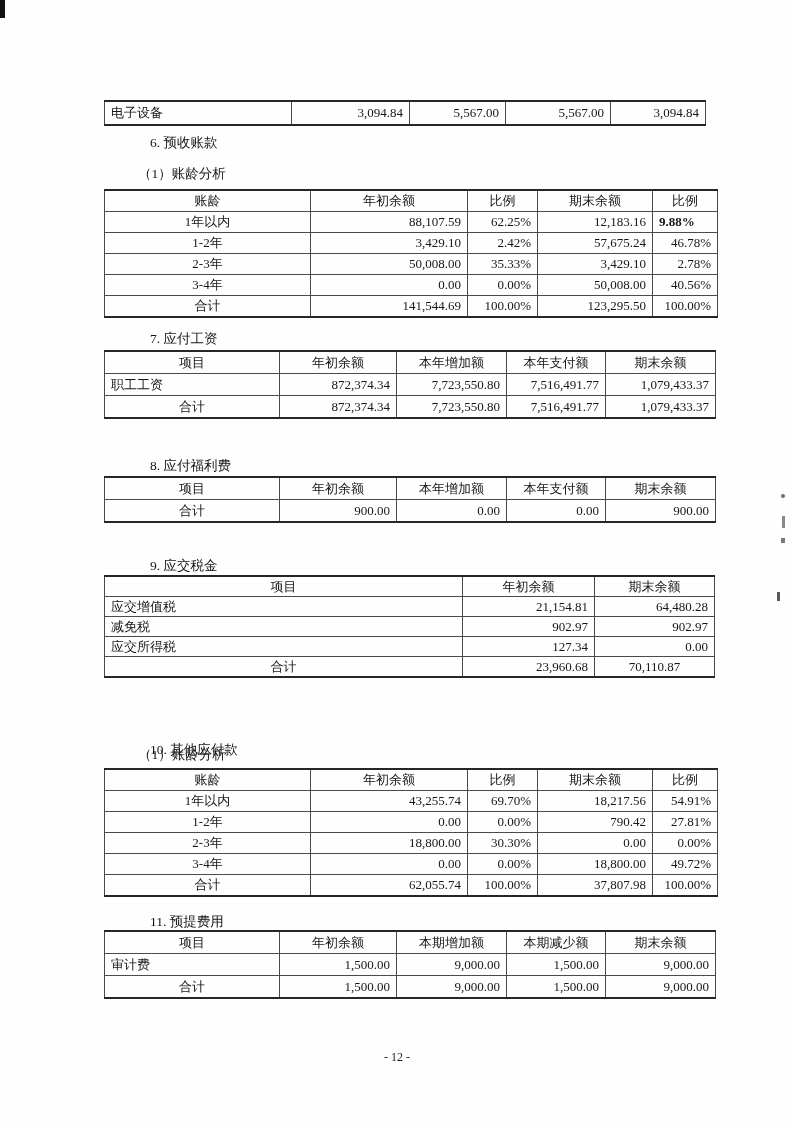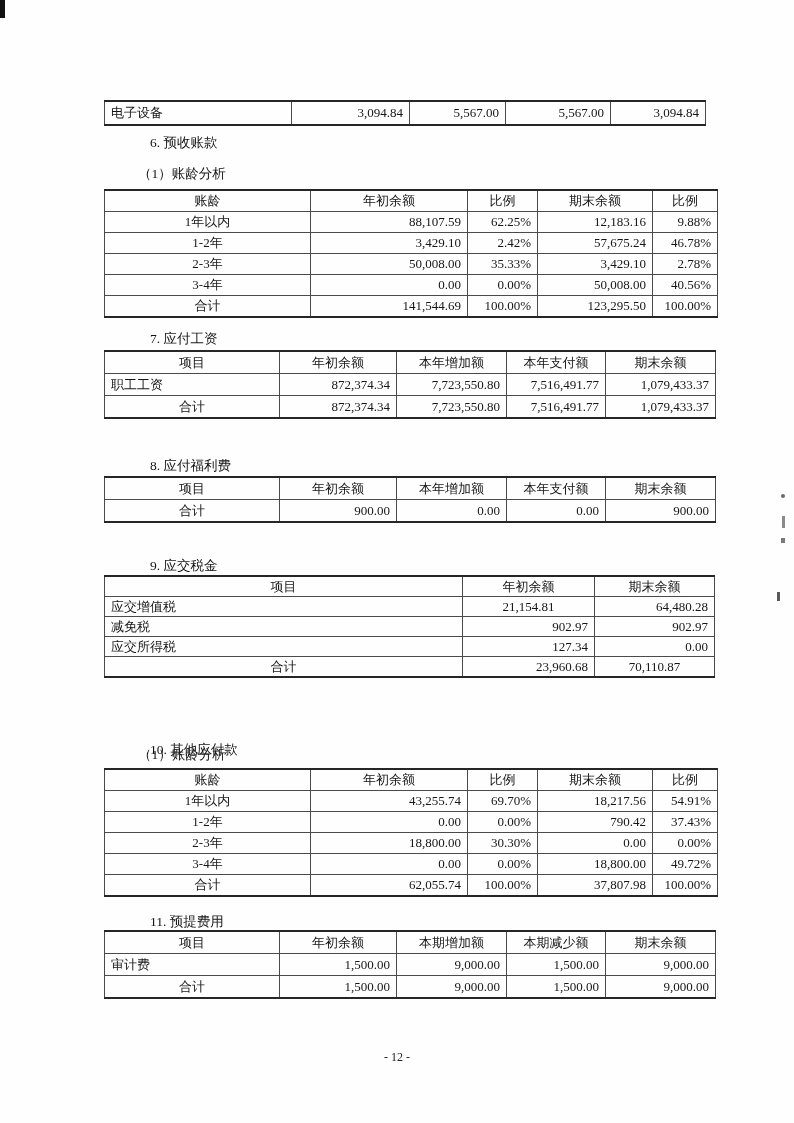--- a/index.html
+++ b/index.html
@@ -94,21 +94,21 @@
           <th>期末余额</th>
           <th>比例</th>
         </tr>
       </thead>
       <tbody>
         <tr>
           <td style="text-align: center;">1年以内</td>
           <td style="text-align: right;">88,107.59</td>
           <td style="text-align: right;">62.25%</td>
           <td style="text-align: right;">12,183.16</td>
-          <td style="text-align: right;">9.88%</td>
+          <td style="text-align: left; font-weight: bold;">9.88%</td>
         </tr>
         <tr>
           <td style="text-align: center;">1-2年</td>
           <td style="text-align: right;">3,429.10</td>
           <td style="text-align: right;">2.42%</td>
           <td style="text-align: right;">57,675.24</td>
           <td style="text-align: right;">46.78%</td>
         </tr>
         <tr>
           <td style="text-align: center;">2-3年</td>
@@ -209,21 +209,21 @@
   <thead>
         <tr>
           <th>项目</th>
           <th>年初余额</th>
           <th>期末余额</th>
         </tr>
       </thead>
       <tbody>
         <tr>
           <td style="text-align: left;">应交增值税</td>
-          <td style="text-align: center;">21,154.81</td>
+          <td style="text-align: right;">21,154.81</td>
           <td style="text-align: right;">64,480.28</td>
         </tr>
         <tr>
           <td style="text-align: left;">减免税</td>
           <td style="text-align: right;">902.97</td>
           <td style="text-align: right;">902.97</td>
         </tr>
         <tr>
           <td style="text-align: left;">应交所得税</td>
           <td style="text-align: right;">127.34</td>
@@ -262,21 +262,21 @@
           <td style="text-align: right;">43,255.74</td>
           <td style="text-align: right;">69.70%</td>
           <td style="text-align: right; border-radius: 9px;">18,217.56</td>
           <td style="text-align: right;">54.91%</td>
         </tr>
         <tr>
           <td style="text-align: center;">1-2年</td>
           <td style="text-align: right;">0.00</td>
           <td style="text-align: right;">0.00%</td>
           <td style="text-align: right;">790.42</td>
-          <td style="text-align: right;">37.43%</td>
+          <td style="text-align: right;">27.81%</td>
         </tr>
         <tr>
           <td style="text-align: center;">2-3年</td>
           <td style="text-align: right;">18,800.00</td>
           <td style="text-align: right;">30.30%</td>
           <td style="text-align: right;">0.00</td>
           <td style="text-align: right;">0.00%</td>
         </tr>
         <tr>
           <td style="text-align: center;">3-4年</td>

